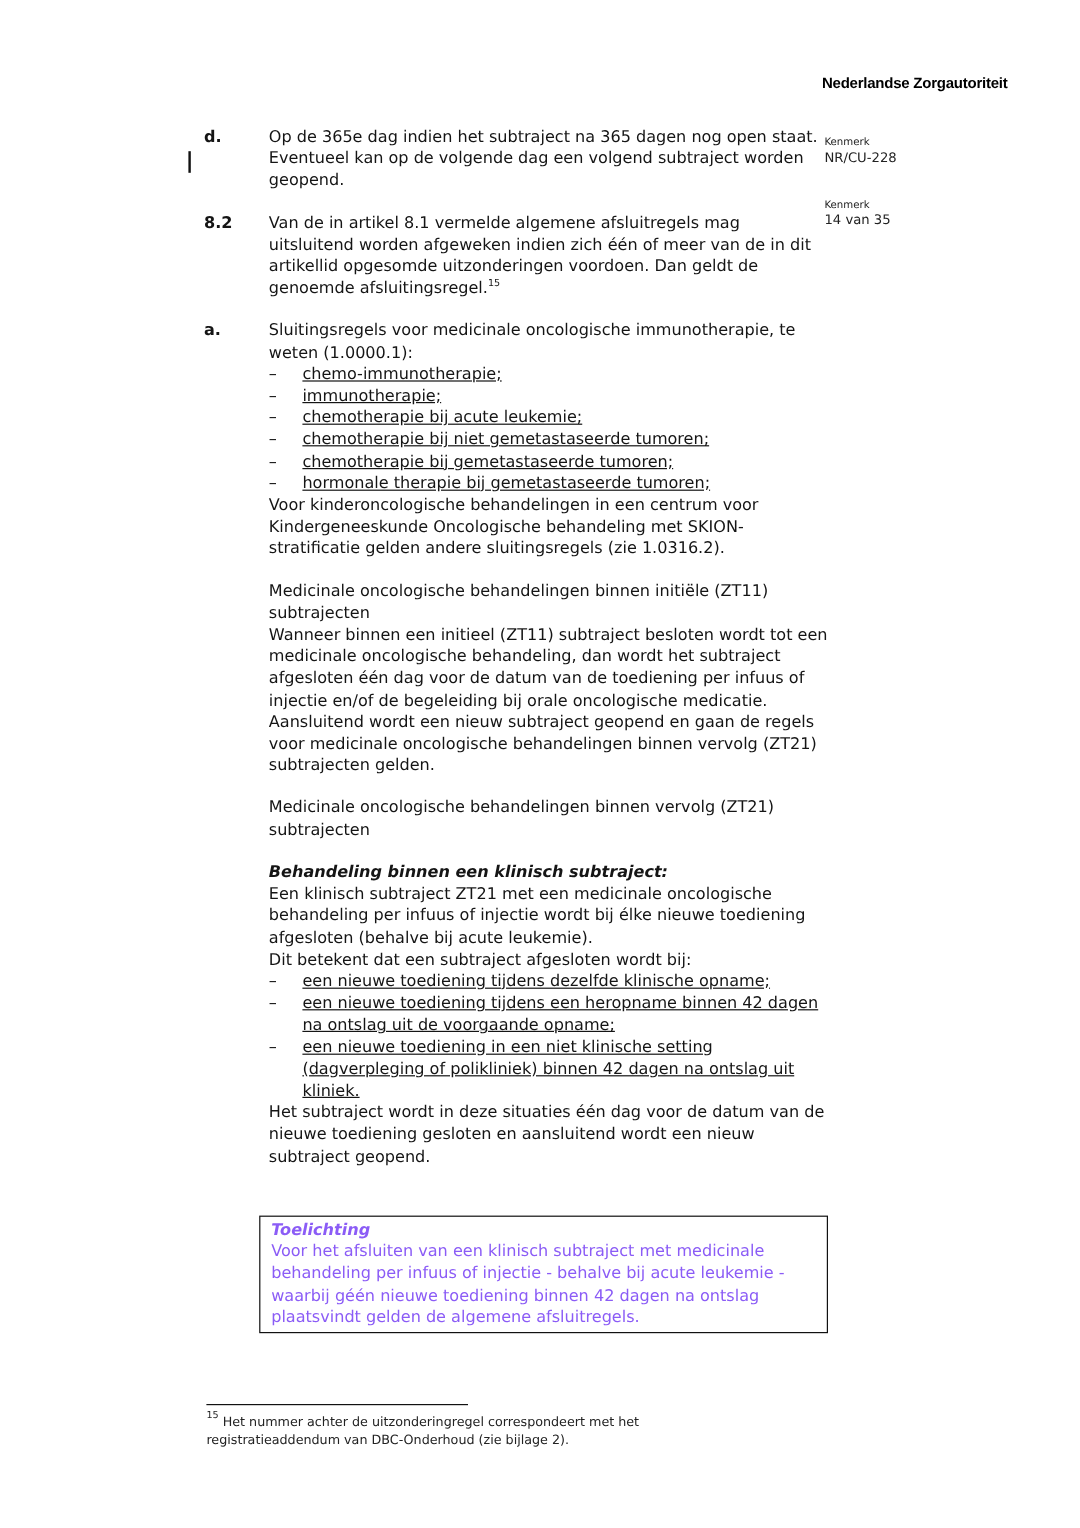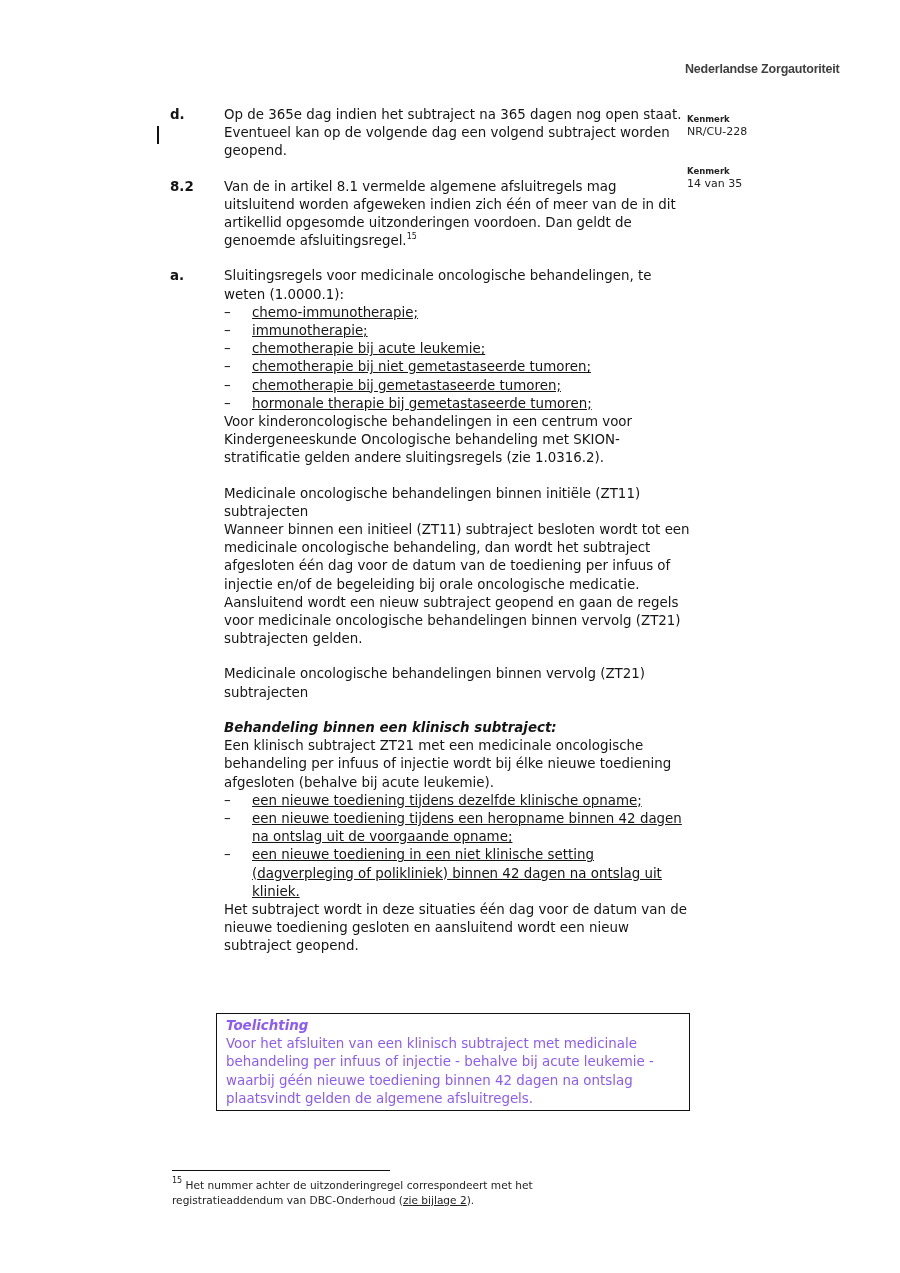--- a/index.html
+++ b/index.html
@@ -3,24 +3,24 @@
 <meta charset="utf-8">
 <style>
   html, body { margin: 0; padding: 0; background: #ffffff; }
   body {
     width: 900px; height: 1273px; position: relative; overflow: hidden;
     font-family: "DejaVu Sans", sans-serif; color: #111111;
   }
   .org-name {
     position: absolute; left: 685px; top: 62px;
     font-family: "Liberation Sans", sans-serif; font-weight: bold;
-    font-size: 12.5px; letter-spacing: -0.2px; color: #404040;
+    font-size: 12.5px; letter-spacing: -0.2px; color: #000000;
   }
   .meta { position: absolute; left: 687px; font-size: 11px; color: #222; }
-  .meta .lbl { font-weight: bold; font-size: 8.5px; display: block; margin-bottom: 1px; }
+  .meta .lbl { font-weight: normal; font-size: 8.5px; display: block; margin-bottom: 1px; }
   .change-bar { position: absolute; left: 157px; top: 126px; width: 1.5px; height: 18px; background: #111; }
 
   .body-text {
     position: absolute; left: 170px; top: 106px; width: 520px;
     font-size: 13.4px; line-height: 18.2px; color: #151515;
   }
   .para { position: relative; padding-left: 54px; }
   .para .num { position: absolute; left: 0; top: 0; font-weight: bold; }
   .gap { height: 17px; }
   ul.dash { list-style: none; margin: 0; padding: 0; text-decoration: underline; }
@@ -32,21 +32,21 @@
   .note-box {
     position: absolute; left: 216px; top: 1013px; width: 455px;
     border: 1.5px solid #111; padding: 3px 8px 2px 9px;
     font-size: 13.4px; line-height: 18.2px; color: #8b5cf6;
   }
   .footnote-rule { position: absolute; left: 172px; top: 1170px; width: 218px; height: 1px; background: #111; }
   .footnote {
     position: absolute; left: 172px; top: 1178px; width: 420px;
     font-size: 10.6px; line-height: 15px; color: #222;
   }
-  .footnote a { color: #222; text-decoration: underline; }
+  .footnote a { color: #222; }
 </style>
 </head>
 <body>
 
 <div class="org-name">Nederlandse Zorgautoriteit</div>
 
 <div class="meta" style="top:114px;">
   <span class="lbl">Kenmerk</span>
   <span>NR/CU-228</span>
 </div>
@@ -66,38 +66,39 @@
   <div class="gap"></div>
 
   <div class="para">
     <span class="num">8.2</span>
     <span>Van de in artikel 8.1 vermelde algemene afsluitregels mag uitsluitend worden afgeweken indien zich één of meer van de in dit artikellid opgesomde uitzonderingen voordoen. Dan geldt de genoemde afsluitingsregel.</span><sup>15</sup>
   </div>
   <div class="gap"></div>
 
   <div class="para">
     <span class="num">a.</span>
-    <div>Sluitingsregels voor medicinale oncologische behandelingen, te weten (1.0000.1):</div>
+    <div>Sluitingsregels voor medicinale oncologische immunotherapie, te weten (1.0000.1):</div>
     <ul class="dash">
       <li>chemo-immunotherapie;</li>
       <li>immunotherapie;</li>
       <li>chemotherapie bij acute leukemie;</li>
       <li>chemotherapie bij niet gemetastaseerde tumoren;</li>
       <li>chemotherapie bij gemetastaseerde tumoren;</li>
       <li>hormonale therapie bij gemetastaseerde tumoren;</li>
     </ul>
     <div>Voor kinderoncologische behandelingen in een centrum voor Kindergeneeskunde Oncologische behandeling met SKION-stratificatie gelden andere sluitingsregels (zie 1.0316.2).</div>
     <div class="gap"></div>
     <div>Medicinale oncologische behandelingen binnen initiële (ZT11) subtrajecten</div>
     <div>Wanneer binnen een initieel (ZT11) subtraject besloten wordt tot een medicinale oncologische behandeling, dan wordt het subtraject afgesloten één dag voor de datum van de toediening per infuus of injectie en/of de begeleiding bij orale oncologische medicatie. Aansluitend wordt een nieuw subtraject geopend en gaan de regels voor medicinale oncologische behandelingen binnen vervolg (ZT21) subtrajecten gelden.</div>
     <div class="gap"></div>
     <div>Medicinale oncologische behandelingen binnen vervolg (ZT21) subtrajecten</div>
     <div class="gap"></div>
     <div class="ital">Behandeling binnen een klinisch subtraject:</div>
     <div>Een klinisch subtraject ZT21 met een medicinale oncologische behandeling per infuus of injectie wordt bij élke nieuwe toediening afgesloten (behalve bij acute leukemie).</div>
+    <div>Dit betekent dat een subtraject afgesloten wordt bij:</div>
     <ul class="dash">
       <li>een nieuwe toediening tijdens dezelfde klinische opname;</li>
       <li>een nieuwe toediening tijdens een heropname binnen 42 dagen na ontslag uit de voorgaande opname;</li>
       <li>een nieuwe toediening in een niet klinische setting (dagverpleging of polikliniek) binnen 42 dagen na ontslag uit kliniek.</li>
     </ul>
     <div>Het subtraject wordt in deze situaties één dag voor de datum van de nieuwe toediening gesloten en aansluitend wordt een nieuw subtraject geopend.</div>
   </div>
 </div>
 
 <div class="note-box">

